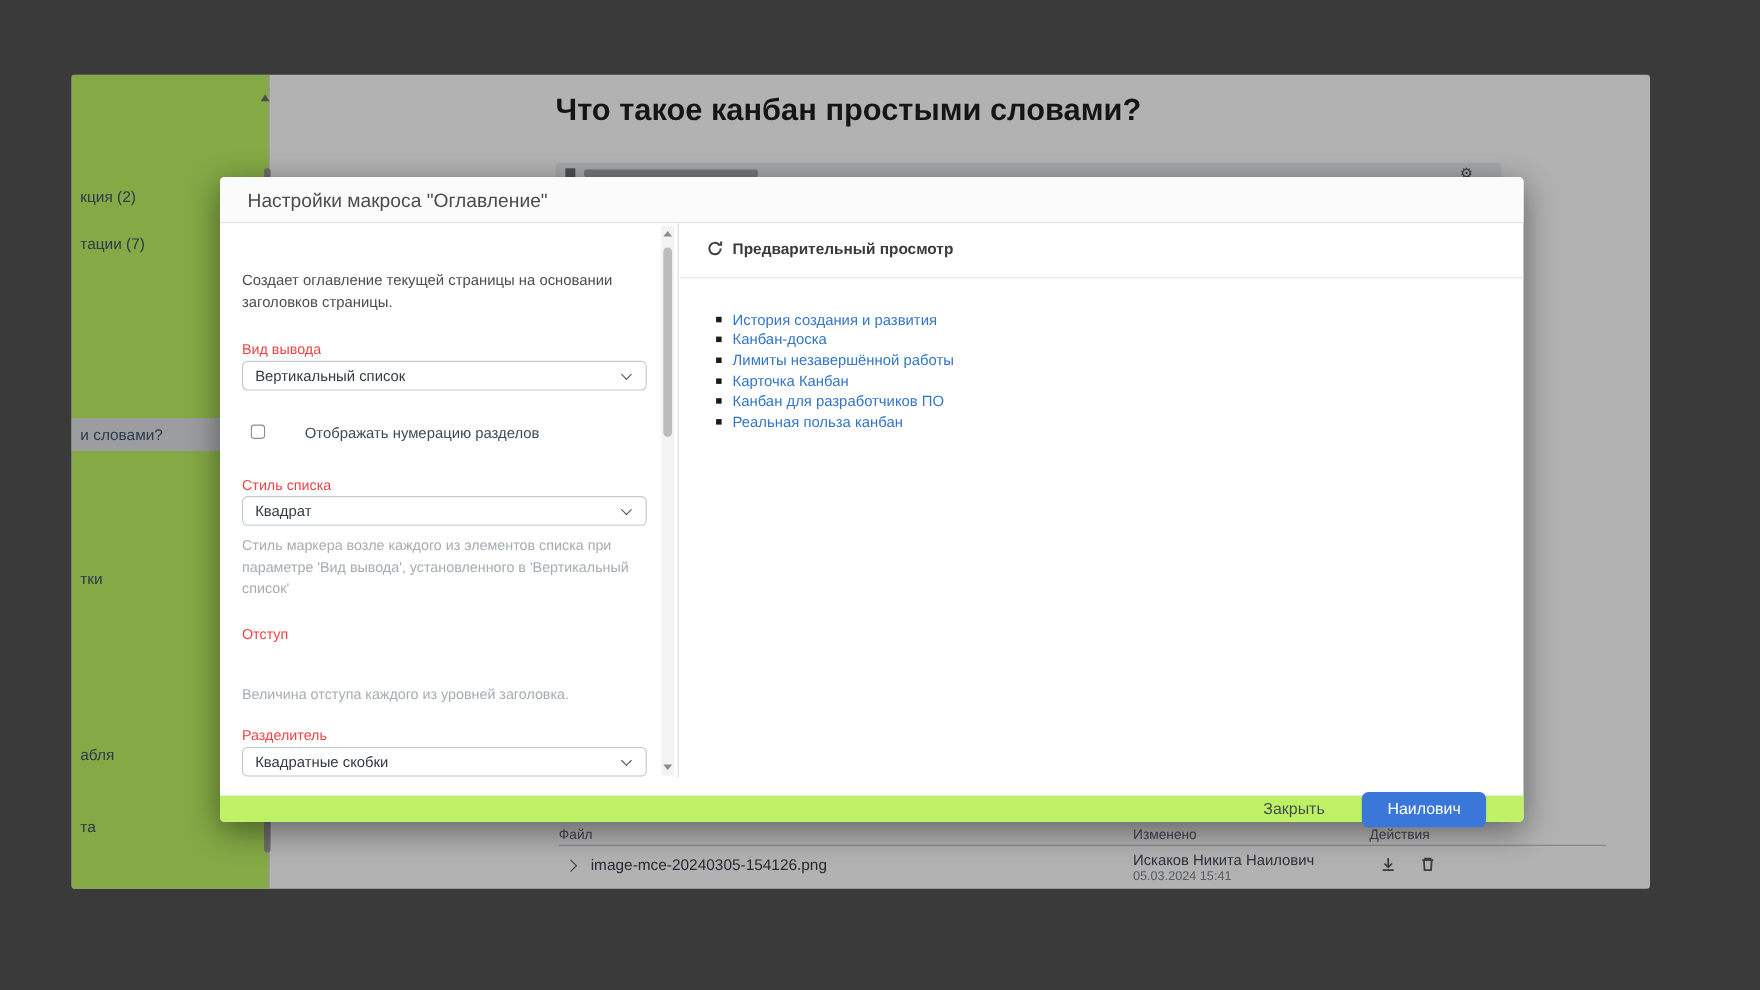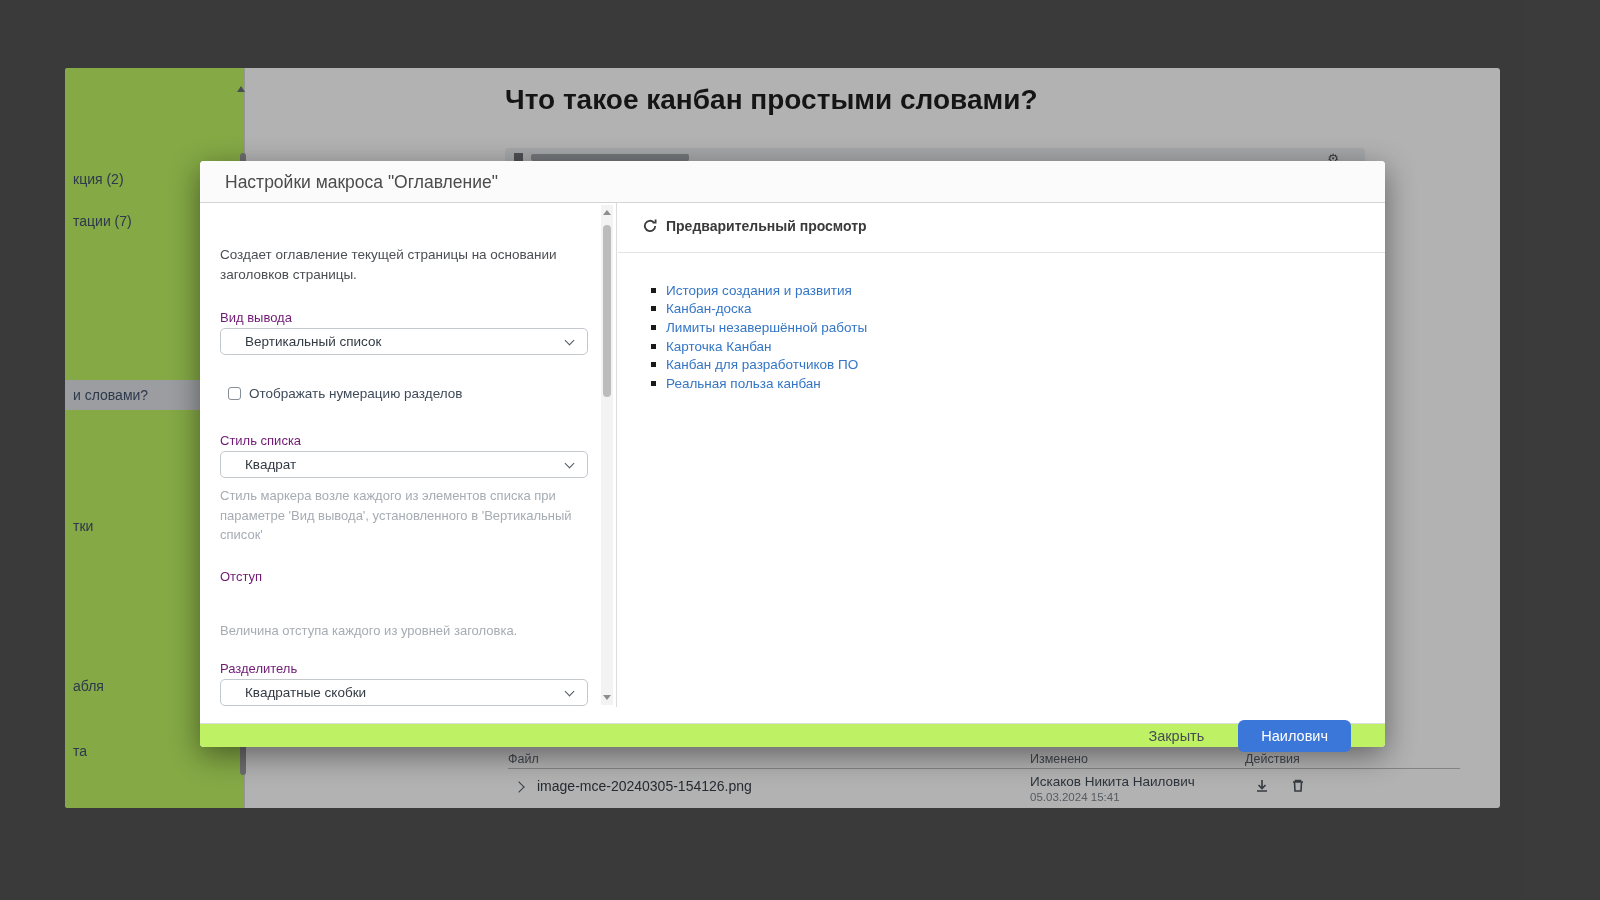--- a/index.html
+++ b/index.html
@@ -49,29 +49,29 @@
   .dialog { position:absolute; left:200px; top:161px; width:1185px; height:586px;
             background:#ffffff; border-radius:4px; box-shadow:0 8px 30px rgba(0,0,0,.45); }
   .dlg-header { position:absolute; left:0; top:0; right:0; height:42px; background:#fbfbfb;
                 border-bottom:1px solid #d4d4d4; border-radius:4px 4px 0 0; }
   .dlg-title { position:absolute; left:25px; top:11px; font-size:17.5px; color:#4c4c4c; }
 
   .dlg-body { position:absolute; left:0; top:42px; right:0; bottom:40px; }
   .form-pane { position:absolute; left:0; top:0; width:417px; height:100%;
                border-right:1px solid #dcdcdc; overflow:hidden; }
   .fp-desc { position:absolute; left:20px; top:42px; width:362px; font-size:13.5px; color:#4b4e52; line-height:1.45; }
-  .fp-label { position:absolute; left:20px; font-size:13px; color:#701a75; }
+  .fp-label { position:absolute; left:20px; font-size:13px; color:#ef4444; }
   .fp-select, .fp-input { position:absolute; left:20px; width:368px; height:27px;
         border:1px solid #c3c8cd; border-radius:5px; background:#fff;
-        font-size:13.5px; color:#333b44; line-height:25px; padding-left:24px; cursor:pointer; }
+        font-size:13.5px; color:#333b44; line-height:25px; padding-left:11px; cursor:pointer; }
   .fp-input { cursor:text; }
   .chev { position:absolute; right:14px; top:8px; width:7px; height:7px;
           border-right:1.7px solid #4e565e; border-bottom:1.7px solid #4e565e; transform:rotate(45deg); }
   .fp-help { position:absolute; left:20px; width:364px; font-size:13px; color:#a6acb3; line-height:1.5; }
-  .checkbox-row { position:absolute; left:28px; top:183px; display:flex; align-items:center; cursor:pointer; }
+  .checkbox-row { position:absolute; left:28px; top:183px; display:flex; cursor:pointer;gap:28px; }
   .checkbox-box { width:13px; height:13px; border:1px solid #868e96; border-radius:3px; background:#fff; }
   .checkbox-label { margin-left:8px; font-size:13.5px; color:#3f4b59; }
 
   .fp-scrollbar { position:absolute; right:3px; top:2px; bottom:2px; width:12px; background:#f3f3f3; }
   .fp-sb-up { position:absolute; top:5px; left:2px; width:0; height:0;
               border-left:4px solid transparent; border-right:4px solid transparent; border-bottom:5px solid #8d8d8d; }
   .fp-sb-down { position:absolute; bottom:5px; left:2px; width:0; height:0;
               border-left:4px solid transparent; border-right:4px solid transparent; border-top:5px solid #8d8d8d; }
   .fp-sb-thumb { position:absolute; top:20px; left:2px; width:8px; height:172px; background:#bcbcbc; border-radius:4px; }
 

